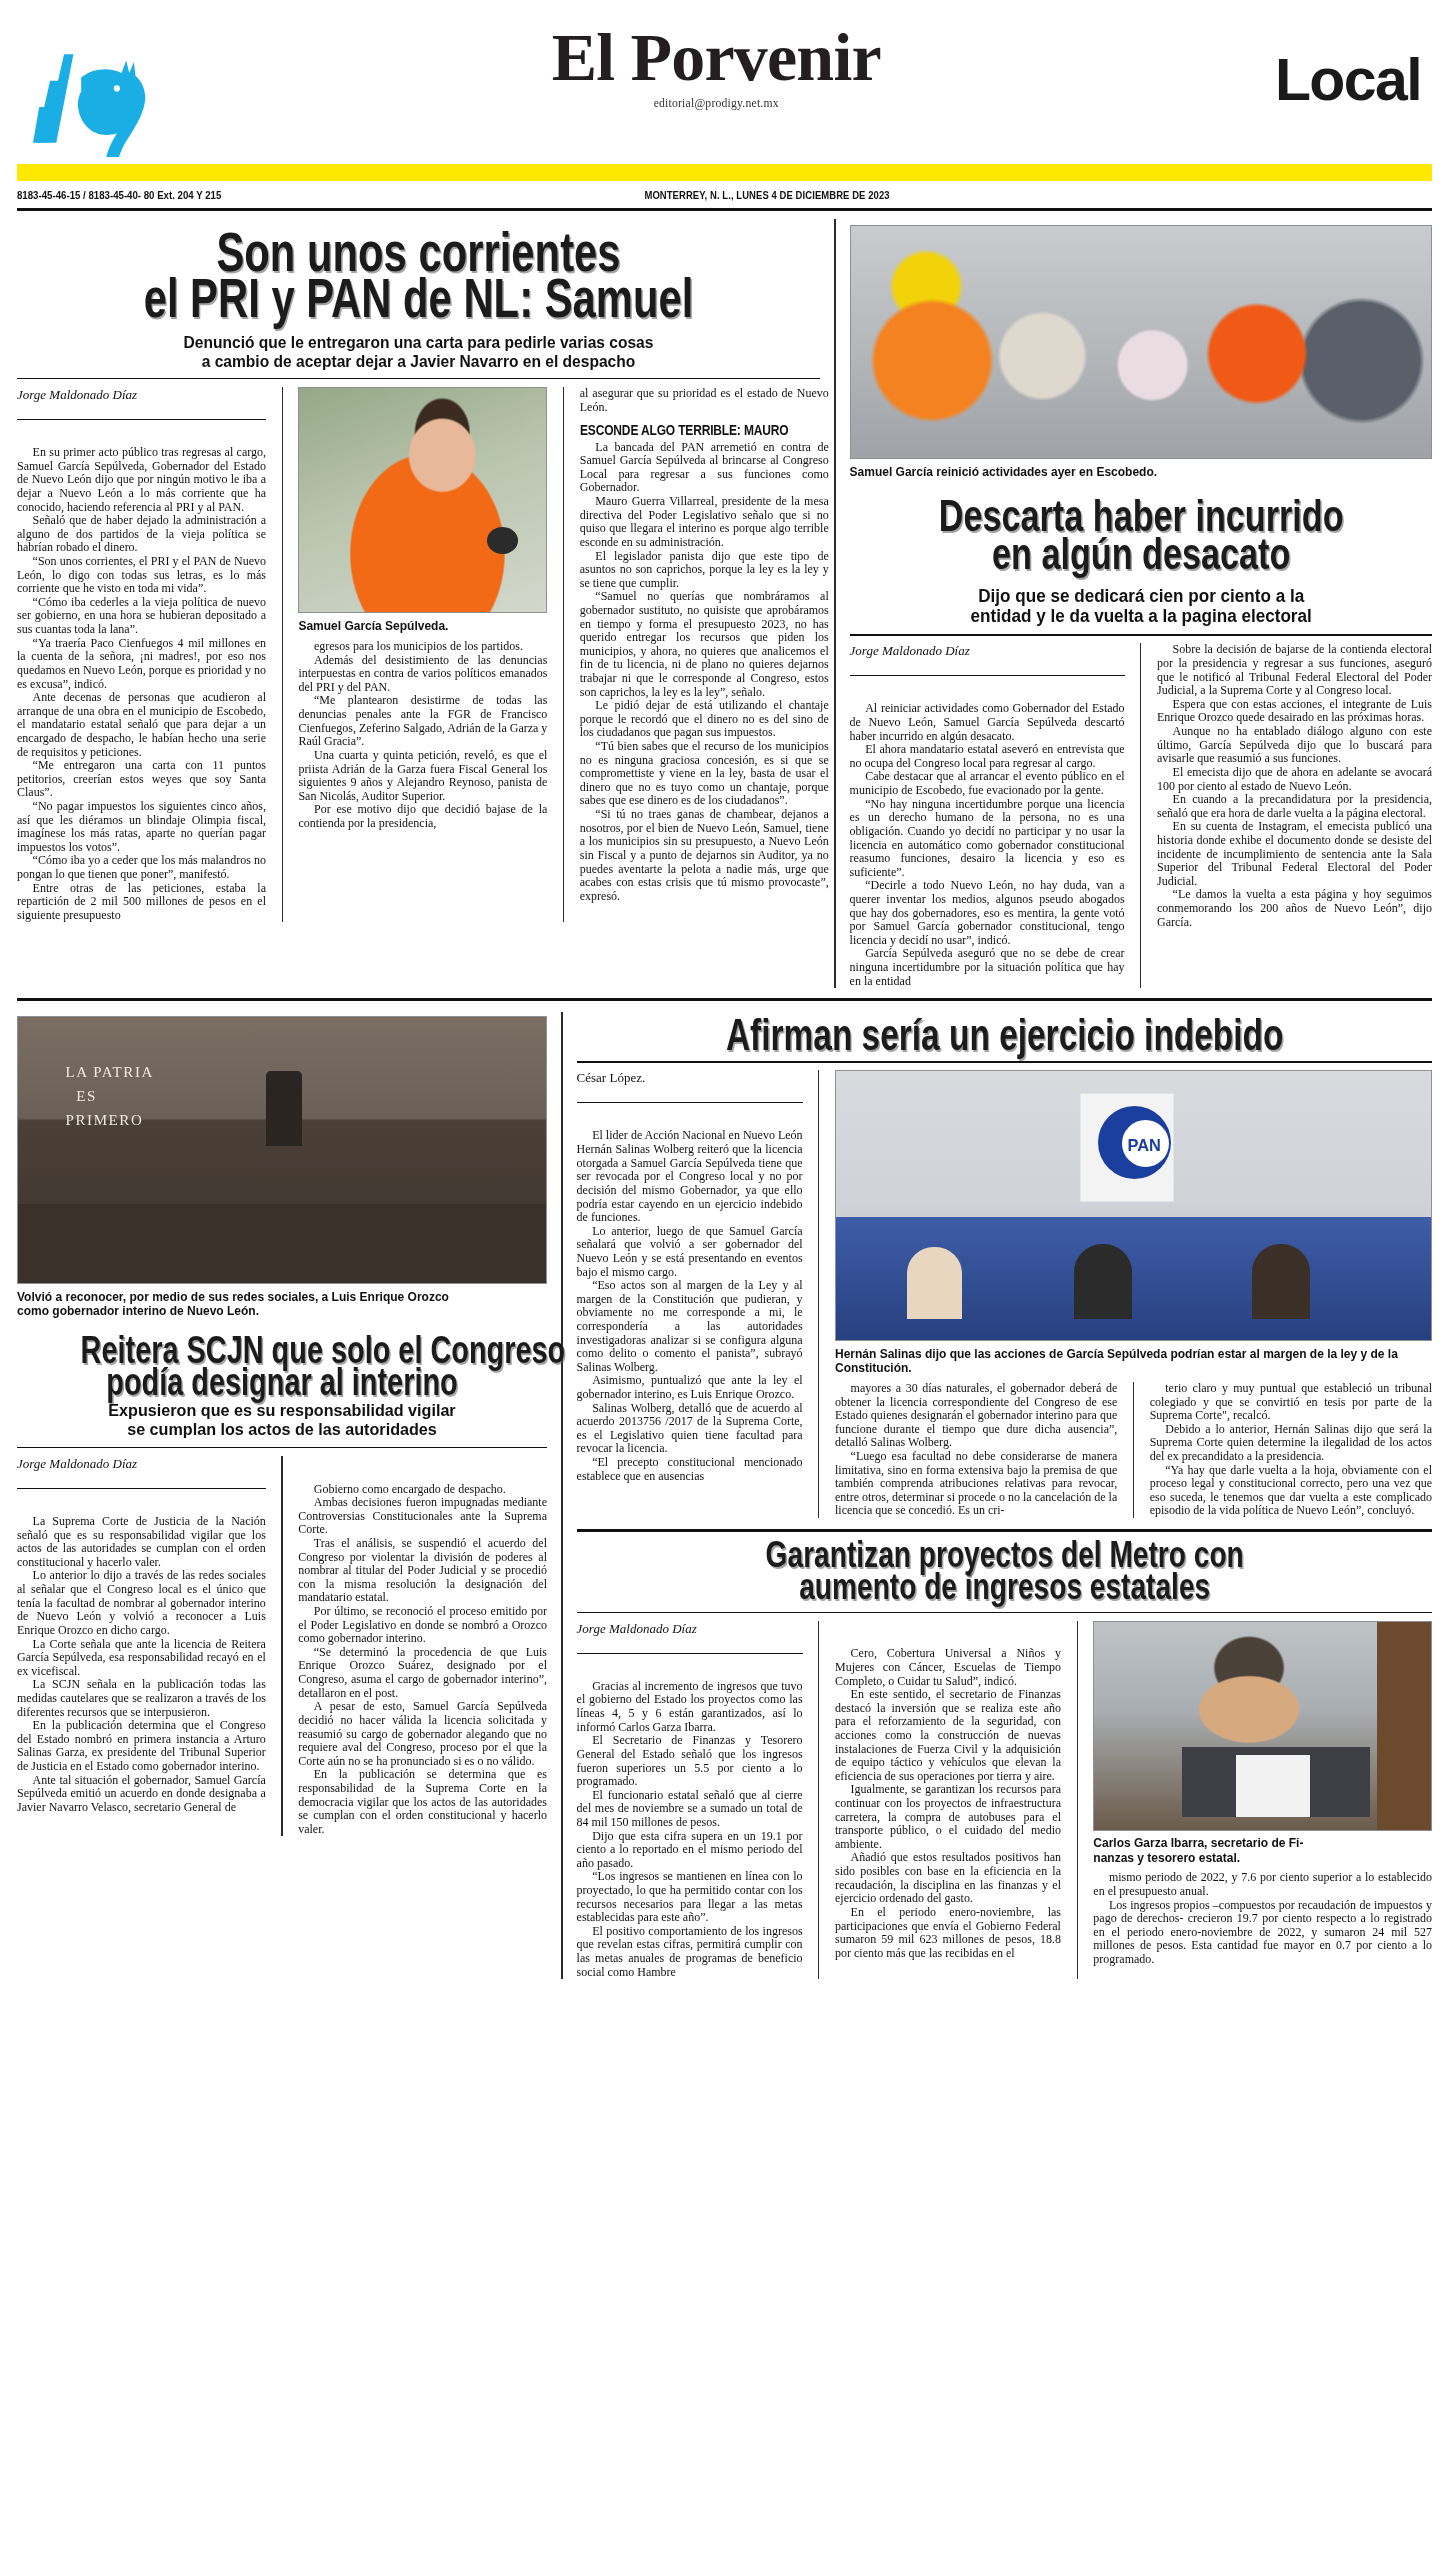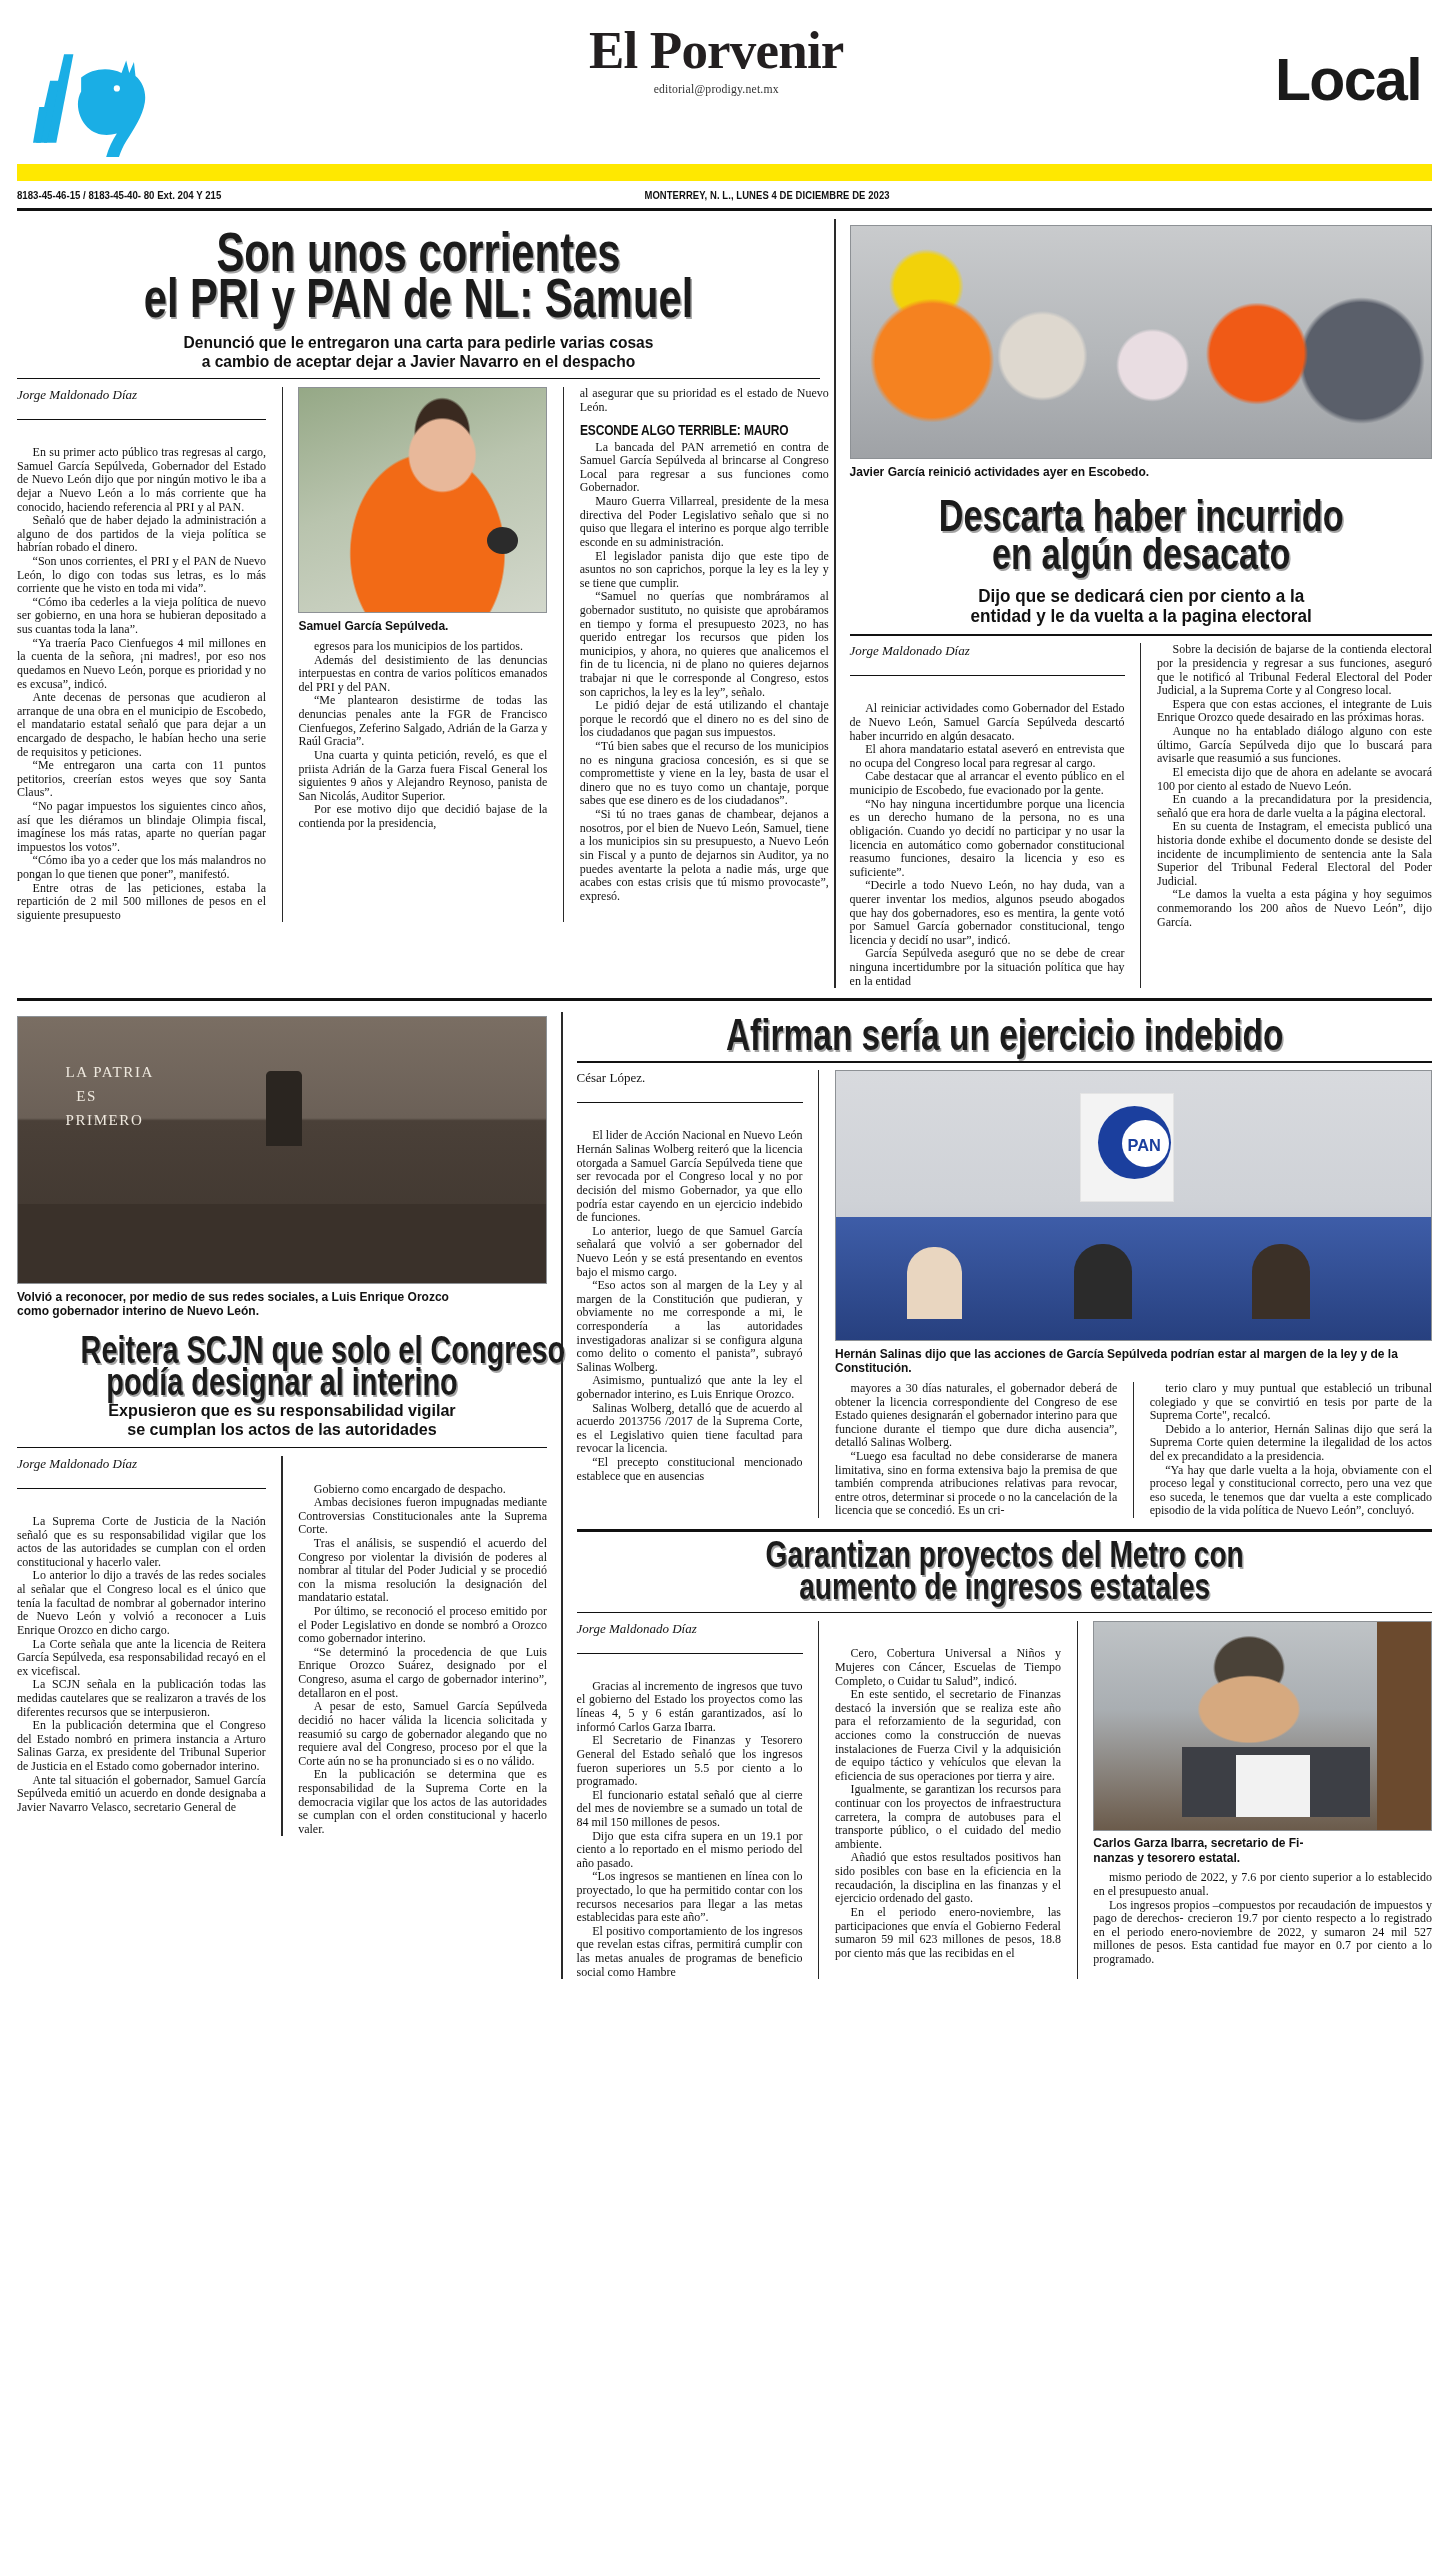--- a/index.html
+++ b/index.html
@@ -14,21 +14,21 @@
   .page { width:1449px; height:2576px; padding:0 17px; position:relative; }
 
   
   .masthead { display:flex; align-items:flex-start; padding:20px 0 0 0; height:161px; }
   .logo-wrap { width:164px; display:flex; align-items:flex-start; justify-content:center; padding-top:20px; }
   .logo-svg { display:block; }
   .title-block { flex:1; display:flex; flex-direction:column; align-items:center; padding-top:4.7px; }
   .paper-title {
     font-family:"Liberation Serif", serif;
     font-weight:bold;
-    font-size:53px;
+    font-size:68px;
     line-height:0.95;
     letter-spacing:-0.8px;
     color:#231f20;
     white-space:nowrap;
   }
   .paper-email { font-family:"Liberation Serif", serif; font-size:11.7px; color:#333; margin-top:7.8px; letter-spacing:0.2px; }
   .section-word {
     font-family:"Liberation Sans", sans-serif;
     font-weight:bold; font-size:59px; line-height:1;
     color:#1a1a1a; letter-spacing:-1.6px;
@@ -203,21 +203,21 @@
       <div class="ph" style="height:234px;margin-top:6.2px">
         <div class="sky" style="background:
             radial-gradient(circle at 14% 58%, #f58220 0 11%, transparent 12%),
             radial-gradient(circle at 13% 26%, #f2d20a 0 6%, transparent 7%),
             radial-gradient(circle at 33% 56%, #ded8cf 0 10%, transparent 11%),
             radial-gradient(circle at 52% 60%, #e9dde2 0 10%, transparent 11%),
             radial-gradient(circle at 70% 55%, #f05a16 0 11%, transparent 12%),
             radial-gradient(circle at 88% 58%, #5a5f6a 0 11%, transparent 12%),
             linear-gradient(180deg,#c9cbcd 0%,#b4b7ba 55%,#9fa2a6 100%);"></div>
       </div>
-      <div class="caption">Javier García reinició actividades ayer en Escobedo.</div>
+      <div class="caption">Samuel García reinició actividades ayer en Escobedo.</div>
 
       <div style="margin-top:15.6px">
         <div class="hl hl-2">Descarta haber incurrido</div>
         <div class="hl hl-2" style="margin-top:-3.1px">en algún desacato</div>
       </div>
       <div style="margin-top:11px">
         <div class="deck" style="font-size:18px">Dijo que se dedicará cien por ciento a la</div>
         <div class="deck" style="font-size:18px">entidad y le da vuelta a la pagina electoral</div>
       </div>
       <div class="rule-thin" style="margin-top:7.8px"></div>

